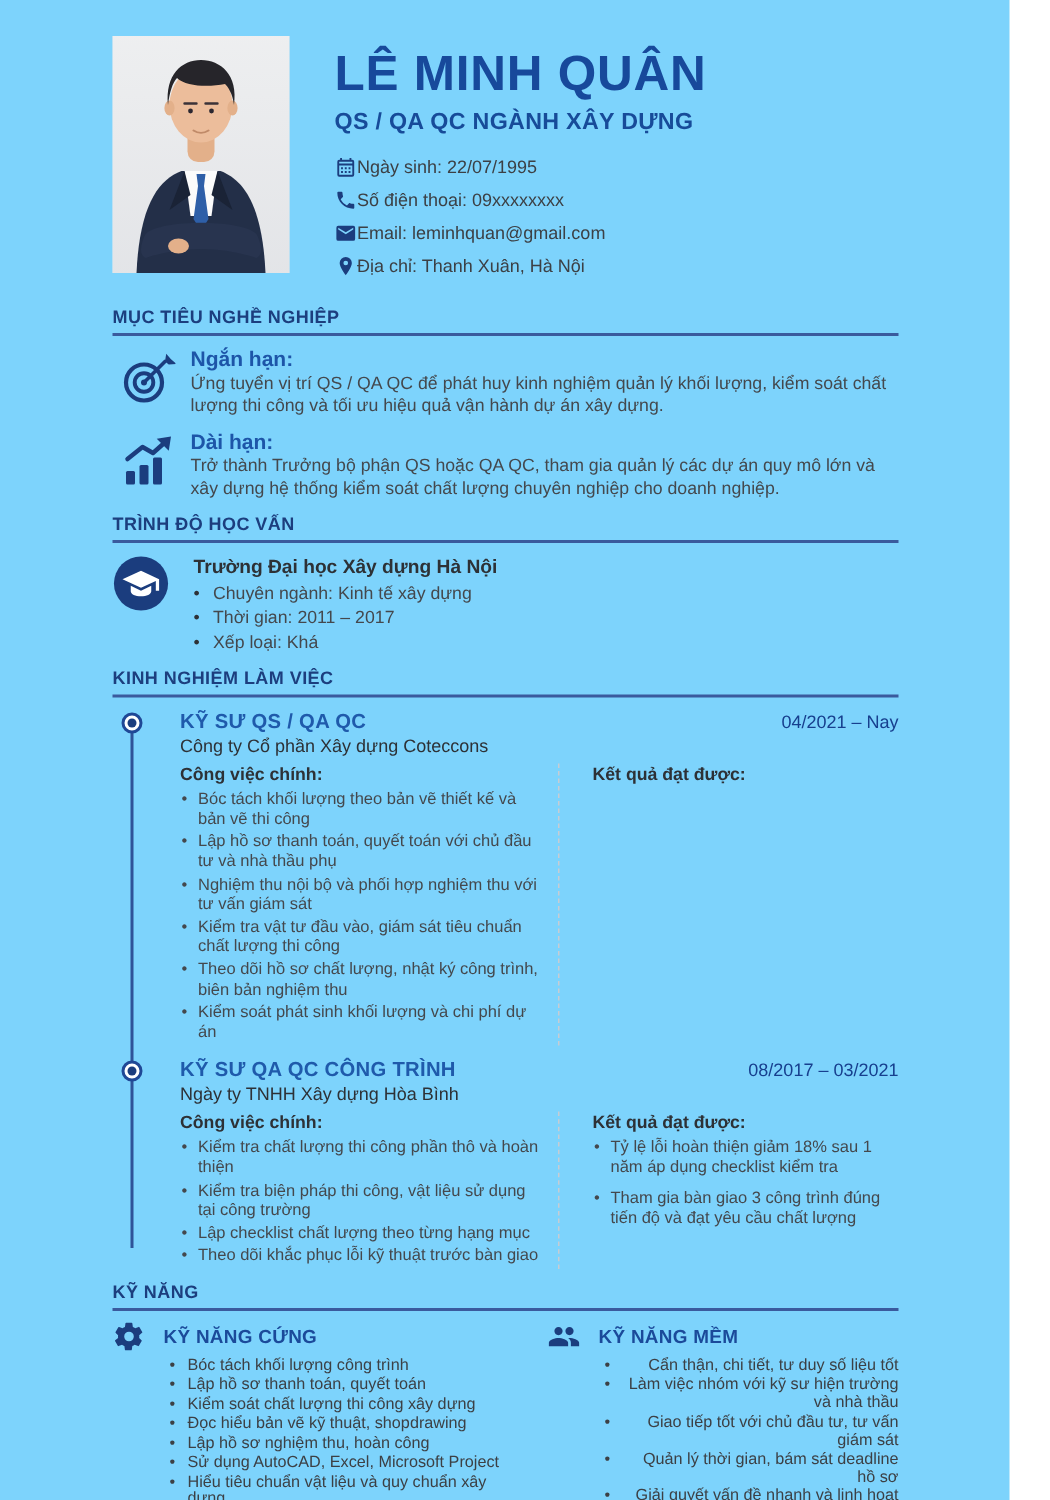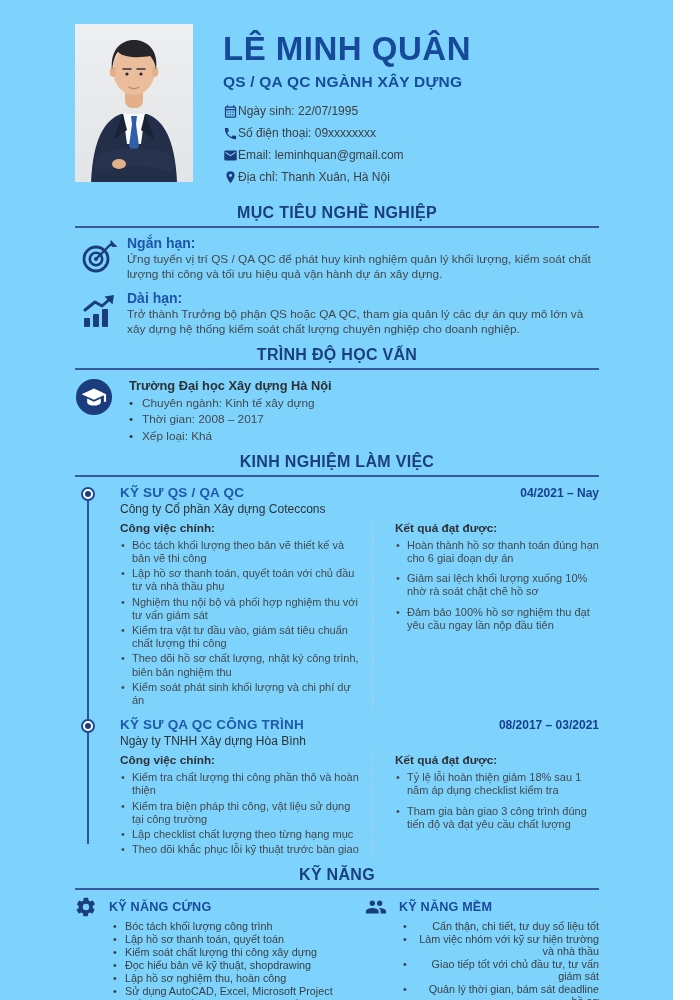--- a/index.html
+++ b/index.html
@@ -11,22 +11,22 @@
   .cv-header { display:flex; gap:30px; margin-bottom:8px; }
   .photo { width:118px; height:158px; flex:0 0 118px; background:#e9eaec; overflow:hidden; }
   .identity { padding-top:8px; }
   .name { font-size:33px; font-weight:bold; color:#17499b; letter-spacing:.5px; line-height:1.05; }
   .role { font-size:15.5px; font-weight:bold; color:#174b99; margin-top:6px; letter-spacing:.2px; }
   .contacts { margin-top:13px; }
   .contact-row { display:flex; align-items:center; margin-bottom:7px; font-size:12px; color:#3c4045; }
   .contact-row svg { width:15px; height:15px; fill:#1b3d7e; flex:0 0 15px; }
 
   
-  .section-h { font-size:16px; font-weight:bold; color:#1c3e7e; letter-spacing:.3px;
-               border-bottom:2px solid #3a5a9d; padding-bottom:4px;text-align:center; }
+  .section-h { font-size:12px; font-weight:bold; color:#1c3e7e; letter-spacing:.3px;
+               border-bottom:2px solid #3a5a9d; padding-bottom:4px; }
   section.objective { margin-top:12px; }
   section.education { margin-top:8px; }
   section.experience { margin-top:8px; }
   section.skills { margin-top:6px; }
 
   
   .obj-item { display:flex; margin-top:7px; }
   .obj-ic { flex:0 0 52px; padding-top:3px; padding-left:6px; }
   .obj-ic svg { width:36px; height:36px; }
   .obj-label { font-size:14px; font-weight:bold; color:#1d55a8; margin-bottom:1px; }
@@ -43,21 +43,21 @@
 
   
   .timeline { position:relative; margin-top:8px; }
   .timeline::before { content:""; position:absolute; left:12px; top:8px; bottom:14px; width:2px; background:#2f5398; }
   .job { position:relative; padding-left:45px; margin-bottom:8px; }
   .job-dot { position:absolute; left:6px; top:2px; width:14px; height:14px; border:2px solid #1f4896;
              border-radius:50%; background:#fff; }
   .job-dot::after { content:""; position:absolute; inset:2px; background:#1b3d7e; border-radius:50%; }
   .job-head { display:flex; justify-content:space-between; align-items:baseline; }
   .job-title { font-size:13.5px; font-weight:bold; color:#1f5aab; letter-spacing:.2px; }
-  .job-date { font-size:12px; font-weight:bold; color:#173f8e; }
+  .job-date { font-size:12px; font-weight:normal; color:#173f8e; }
   .company { font-size:12px; font-weight:normal; color:#2d3136; margin-top:2px; }
   .job-cols { display:flex; margin-top:5px; }
   .col-duties { flex:0 0 252px; padding-right:12px; }
   .col-results { flex:1; padding-left:22px; border-left:1px dashed #c8ccd2; }
   .col-label { font-size:11.8px; font-weight:bold; color:#2d3136; margin-bottom:4px; }
   ul.joblist { list-style:none; }
   ul.joblist li { position:relative; padding-left:12px; font-size:11px; line-height:1.2; margin-bottom:2px; color:#44484d; }
   ul.joblist li::before { content:"•"; position:absolute; left:1px; top:0; color:#44484d; }
   ul.joblist.results li { margin-bottom:7px; }
 
@@ -190,21 +190,21 @@
         <svg viewBox="0 0 40 40">
           <circle cx="20" cy="20" r="19" fill="#1b3d7e"></circle>
           <path fill="#fff" d="M20 11L7 17l13 6 10.4-4.8V25h2.3v-8z"></path>
           <path fill="#fff" d="M12.8 21.6v3.8c0 2 3.3 3.6 7.2 3.6s7.2-1.6 7.2-3.6v-3.8L20 25z"></path>
         </svg>
       </div>
       <div>
         <div class="school">Trường Đại học Xây dựng Hà Nội</div>
         <ul class="dotlist">
           <li>Chuyên ngành: Kinh tế xây dựng</li>
-          <li>Thời gian: 2008 – 2017</li>
+          <li>Thời gian: 2011 – 2017</li>
           <li>Xếp loại: Khá</li>
         </ul>
       </div>
     </div>
   </section>
 
   <section class="experience">
     <h2 class="section-h">KINH NGHIỆM LÀM VIỆC</h2>
     <div class="timeline">
 
@@ -222,25 +222,20 @@
               <li>Bóc tách khối lượng theo bản vẽ thiết kế và bản vẽ thi công</li>
               <li>Lập hồ sơ thanh toán, quyết toán với chủ đầu tư và nhà thầu phụ</li>
               <li>Nghiệm thu nội bộ và phối hợp nghiệm thu với tư vấn giám sát</li>
               <li>Kiểm tra vật tư đầu vào, giám sát tiêu chuẩn chất lượng thi công</li>
               <li>Theo dõi hồ sơ chất lượng, nhật ký công trình, biên bản nghiệm thu</li>
               <li>Kiểm soát phát sinh khối lượng và chi phí dự án</li>
             </ul>
           </div>
           <div class="col-results">
             <div class="col-label">Kết quả đạt được:</div>
-            <ul class="joblist results">
-              <li>Hoàn thành hồ sơ thanh toán đúng hạn cho 6 giai đoạn dự án</li>
-              <li>Giảm sai lệch khối lượng xuống 10% nhờ rà soát chặt chẽ hồ sơ</li>
-              <li>Đảm bảo 100% hồ sơ nghiệm thu đạt yêu cầu ngay lần nộp đầu tiên</li>
-            </ul>
           </div>
         </div>
       </div>
 
       <div class="job">
         <span class="job-dot"></span>
         <div class="job-head">
           <span class="job-title">KỸ SƯ QA QC CÔNG TRÌNH</span>
           <span class="job-date">08/2017 – 03/2021</span>
         </div>

